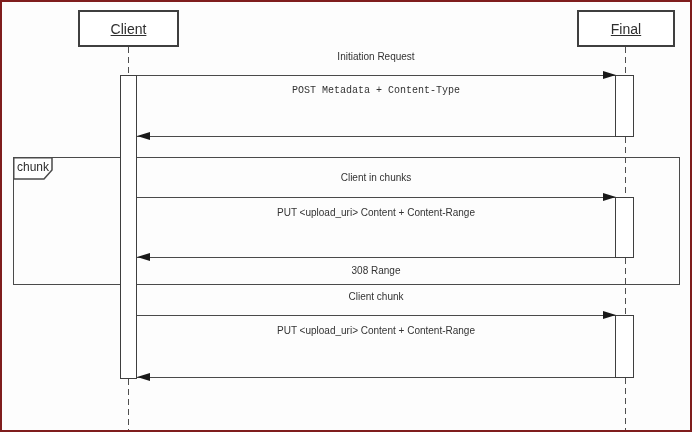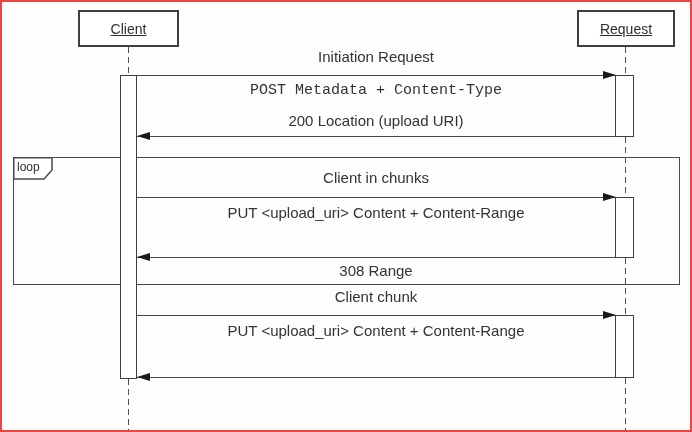--- a/index.html
+++ b/index.html
@@ -1,21 +1,21 @@
 <!DOCTYPE html>
 <html><head>
 <meta charset="utf-8">
 <style>
   html,body{margin:0;padding:0;background:#fff;}
   .canvas{
     position:relative;
     width:692px;height:432px;
     box-sizing:border-box;
     background:#fdfdfd;
-    border:2px solid #ef4444;
+    border:2px solid #7f1d1d;
     font-family:"Liberation Sans", sans-serif;
     color:#2e2e2e;
     overflow:hidden;
   }
   .actor{
     position:absolute;
     box-sizing:border-box;
     border:2px solid #3f3f3f;
     background:#fff;
     display:flex;align-items:center;justify-content:center;
@@ -73,56 +73,55 @@
     width:0;height:0;
     border-top:4.5px solid transparent;
     border-bottom:4.5px solid transparent;
     border-right:13px solid #191919;
     z-index:5;
   }
   .msg-label{
     position:absolute;
     left:135px;width:478px;height:16px;
     text-align:center;
-    font-size:15px;line-height:16px;
+    font-size:10px;line-height:16px;
     color:#333;
     z-index:6;
     white-space:nowrap;
   }
 </style>
 </head>
 <body>
 
 <div class="canvas">
 
   <div class="actor" style="left:76px;top:8px;width:101px;height:37px;">
     <span>Client</span>
   </div>
   <div class="actor" style="left:575px;top:8px;width:98px;height:37px;">
-    <span>Request</span>
+    <span>Final</span>
   </div>
 
   <div class="lifeline" style="left:126px;top:45px;height:29px;"></div>
   <div class="lifeline" style="left:126px;top:377px;height:51px;"></div>
   <div class="lifeline" style="left:623px;top:45px;height:29px;"></div>
   <div class="lifeline" style="left:623px;top:135px;height:60px;"></div>
   <div class="lifeline" style="left:623px;top:256px;height:58px;"></div>
   <div class="lifeline" style="left:623px;top:376px;height:52px;"></div>
 
   <div class="loop-box"></div>
   <svg class="loop-tab" viewBox="0 0 40 23">
     <polygon points="0.75,0.75 39,0.75 39,13 31,22 0.75,22" fill="#ffffff" stroke="#4a4a4a" stroke-width="1.5"></polygon>
   </svg>
-  <div class="loop-tab-label">loop</div>
+  <div class="loop-tab-label">chunk</div>
 
   <div class="msg-label" style="top:47px;">Initiation Request</div>
   <div class="msg-line" style="top:73px;"></div>
   <div class="arrow-right" style="left:601px;top:69px;"></div>
   <div class="msg-label" style="top:81px;font-family:Liberation Mono, monospace;">POST Metadata + Content-Type</div>
-  <div class="msg-label" style="top:111px;">200 Location (upload URI)</div>
   <div class="msg-line" style="top:134px;"></div>
   <div class="arrow-left" style="left:135px;top:130px;"></div>
 
   <div class="msg-label" style="top:168px;">Client in chunks</div>
   <div class="msg-line" style="top:195px;"></div>
   <div class="arrow-right" style="left:601px;top:191px;"></div>
   <div class="msg-label" style="top:203px;">PUT &lt;upload_uri&gt; Content + Content-Range</div>
   <div class="msg-label" style="top:231px;margin-top:30px;">308 Range</div>
   <div class="msg-line" style="top:255px;"></div>
   <div class="arrow-left" style="left:135px;top:251px;"></div>

